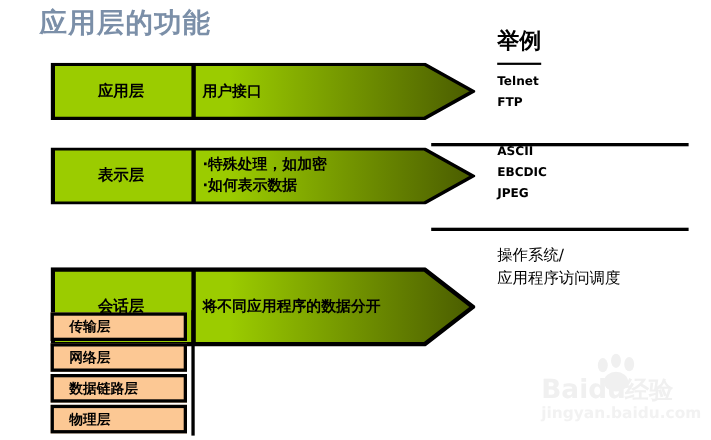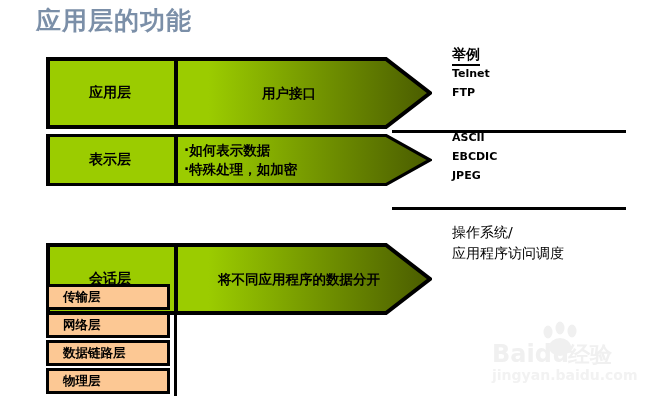--- a/index.html
+++ b/index.html
@@ -32,29 +32,28 @@
     letter-spacing: 1px;
     white-space: nowrap;
     font-family: "DejaVu Serif", "Liberation Serif", serif;
   }
 
   
   .examples-heading {
     position: absolute;
     left: 452px;
     top: 29px;
-    font-size: 14px;
+    font-size: 20px;
     font-weight: 700;
     color: #000000;
     border-bottom: 2px solid #000000;
-    padding-bottom: 2px;
+    padding-bottom: 12px;
     line-height: 16px;
     white-space: nowrap;
     font-family: "DejaVu Sans", "Liberation Sans", sans-serif;
-    margin-top: 17px;
   }
 
   
   .arrow-row {
     position: absolute;
     left: 46px;
     width: 386px;
   }
   .arrow-row .arrow-svg {
     position: absolute;
@@ -165,21 +164,21 @@
 </style>
 </head>
 <body>
 
 <div id="stage">
 
   <div class="page-title">应用层的功能</div>
 
   <div class="examples-heading">举例</div>
 
-  <div class="arrow-row" style="top:57px; height:72px;text-align:center;">
+  <div class="arrow-row" style="top:57px; height:52px;">
     <svg class="arrow-svg" viewBox="0 0 386 72" preserveAspectRatio="none">
       <defs>
         <linearGradient id="g1" x1="0" y1="0" x2="1" y2="0">
           <stop offset="0%" stop-color="#9bcc00"></stop>
           <stop offset="42%" stop-color="#9bcc00"></stop>
           <stop offset="100%" stop-color="#4a5c00"></stop>
         </linearGradient>
       </defs>
       <polygon points="2,2 340,2 384,36 340,70 2,70" fill="url(#g1)" stroke="#000000" stroke-width="4" stroke-linejoin="miter"></polygon>
       <line x1="130" y1="2" x2="130" y2="70" stroke="#000000" stroke-width="4"></line>
@@ -204,22 +203,22 @@
           <stop offset="0%" stop-color="#9bcc00"></stop>
           <stop offset="42%" stop-color="#9bcc00"></stop>
           <stop offset="100%" stop-color="#4a5c00"></stop>
         </linearGradient>
       </defs>
       <polygon points="2,2 340,2 384,36 340,70 2,70" fill="url(#g2)" stroke="#000000" stroke-width="4" stroke-linejoin="miter"></polygon>
       <line x1="130" y1="2" x2="130" y2="70" stroke="#000000" stroke-width="4"></line>
     </svg>
     <div class="layer-name">表示层</div>
     <div class="layer-desc">
+      <span class="desc-line">·特殊处理，如加密</span>
       <span class="desc-line">·如何表示数据</span>
-      <span class="desc-line">·特殊处理，如加密</span>
     </div>
   </div>
 
   <div class="example-block" style="top:128px;">
     <div class="ex-line">ASCII</div>
     <div class="ex-line">EBCDIC</div>
     <div class="ex-line">JPEG</div>
   </div>
 
   <div class="divider" style="top:207px;"></div>
@@ -230,21 +229,21 @@
         <linearGradient id="g3" x1="0" y1="0" x2="1" y2="0">
           <stop offset="0%" stop-color="#9bcc00"></stop>
           <stop offset="42%" stop-color="#9bcc00"></stop>
           <stop offset="100%" stop-color="#4a5c00"></stop>
         </linearGradient>
       </defs>
       <polygon points="2,2 340,2 384,36 340,70 2,70" fill="url(#g3)" stroke="#000000" stroke-width="4" stroke-linejoin="miter"></polygon>
       <line x1="130" y1="2" x2="130" y2="70" stroke="#000000" stroke-width="4"></line>
     </svg>
     <div class="layer-name">会话层</div>
-    <div class="layer-desc wrap" style="width:196px;text-align:right;">
+    <div class="layer-desc wrap" style="width:196px;">
       <span class="desc-line">将不同应用程序的数据分开</span>
     </div>
   </div>
 
   <div class="example-block cjk" style="top:222px;">
     <div class="ex-line">操作系统/</div>
     <div class="ex-line">应用程序访问调度</div>
   </div>
 
   <div class="orange-box" style="top:284px; height:26px;">

